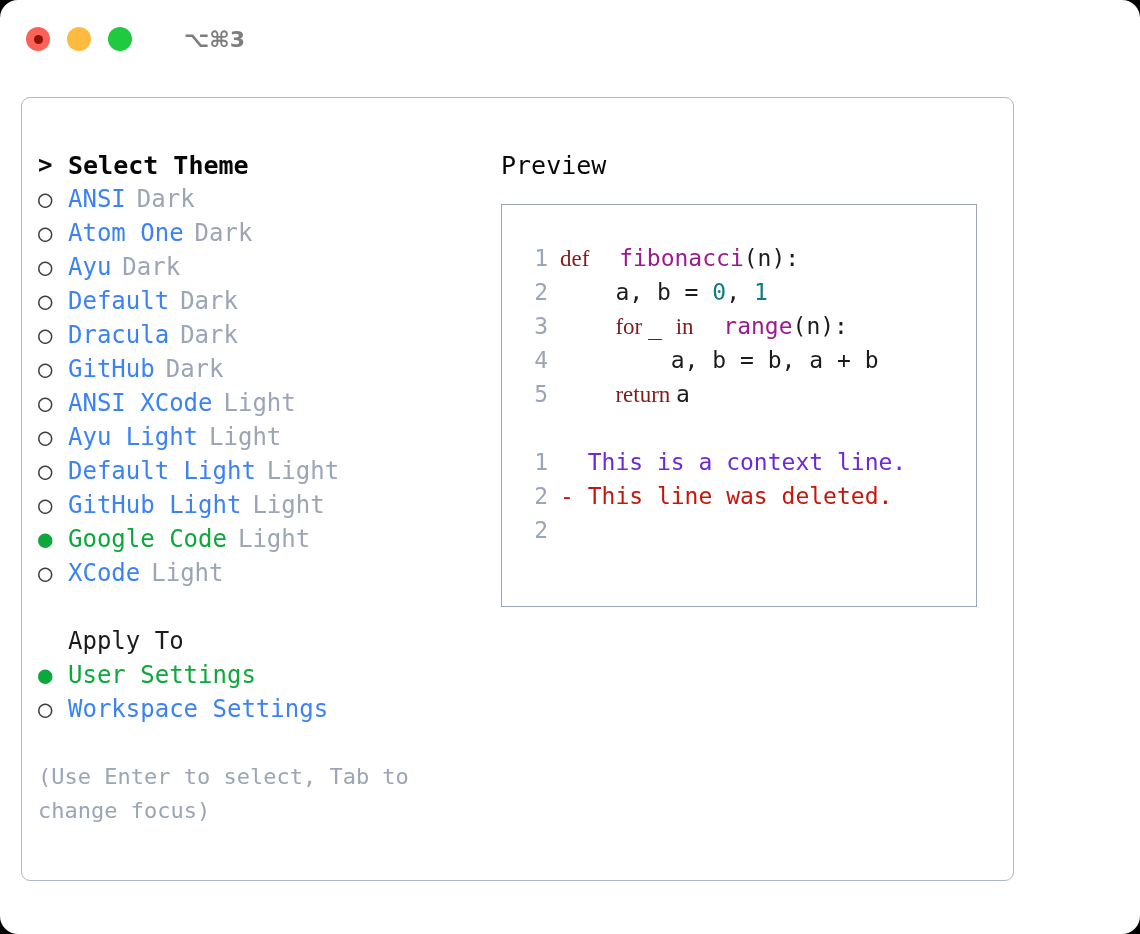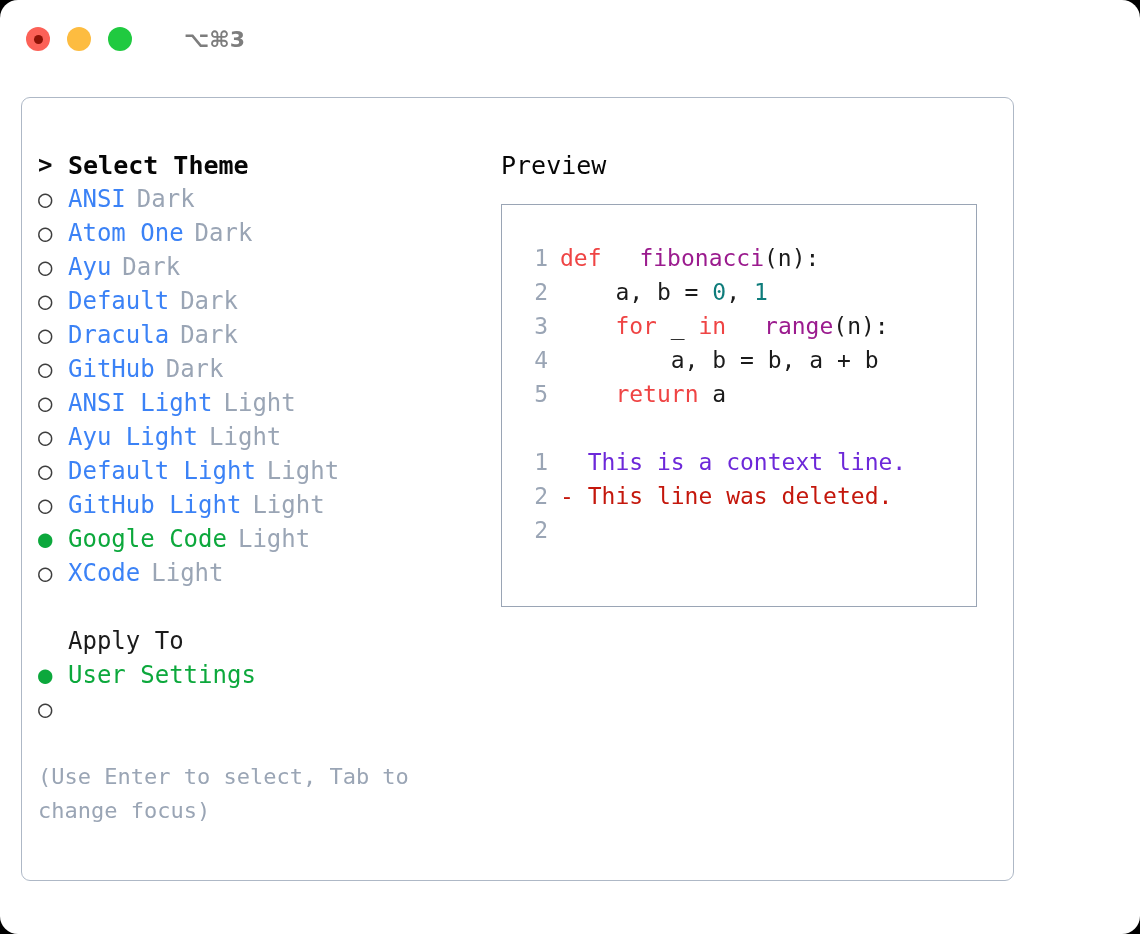--- a/index.html
+++ b/index.html
@@ -155,21 +155,21 @@
   }
   .lineno {
     width: 30px;
     flex: 0 0 30px;
     text-align: right;
     color: #9AA5B5;
     margin-right: 12px;
   }
   .gap-line { height: 34px; }
 
-  .tok-kw   { color: #ef4444; }
+  .tok-kw   { color: #7f1d1d; font-family: Liberation Serif, serif; }
   .tok-fn   { color: #9B1B8E; margin-left: 24px; }
   .tok-id   { color: #1b1b1b; }
   .tok-num  { color: #0E7C7B; }
   .tok-punc { color: #1b1b1b; }
 
   .diff-ctx { color: #6d28d9; }
   .diff-del { color: #C4170C; text-align: right; }
   .diff-add { color: #17C217; }
 </style>
 </head>
@@ -194,36 +194,36 @@
       <div class="row">
         <span class="marker caret">&gt;</span><span class="section-head">Select Theme</span>
       </div>
       <div id="theme-rows">
           <div class="row"><span class="marker unsel">○</span><span class="label-main">ANSI</span><span class="label-kind">Dark</span></div>
           <div class="row"><span class="marker unsel">○</span><span class="label-main">Atom One</span><span class="label-kind">Dark</span></div>
           <div class="row"><span class="marker unsel">○</span><span class="label-main">Ayu</span><span class="label-kind">Dark</span></div>
           <div class="row"><span class="marker unsel">○</span><span class="label-main">Default</span><span class="label-kind">Dark</span></div>
           <div class="row"><span class="marker unsel">○</span><span class="label-main">Dracula</span><span class="label-kind">Dark</span></div>
           <div class="row"><span class="marker unsel">○</span><span class="label-main">GitHub</span><span class="label-kind">Dark</span></div>
-          <div class="row"><span class="marker unsel">○</span><span class="label-main">ANSI Light</span><span class="label-kind">Light</span></div>
+          <div class="row"><span class="marker unsel">○</span><span class="label-main">ANSI XCode</span><span class="label-kind">Light</span></div>
           <div class="row"><span class="marker unsel">○</span><span class="label-main">Ayu Light</span><span class="label-kind">Light</span></div>
           <div class="row"><span class="marker unsel">○</span><span class="label-main">Default Light</span><span class="label-kind">Light</span></div>
           <div class="row"><span class="marker unsel">○</span><span class="label-main">GitHub Light</span><span class="label-kind">Light</span></div>
           <div class="row"><span class="marker sel">●</span><span class="label-main selected">Google Code</span><span class="label-kind">Light</span></div>
           <div class="row"><span class="marker unsel">○</span><span class="label-main">XCode</span><span class="label-kind">Light</span></div>
         </div>
 
       <div class="spacer-row"></div>
 
       <div class="row">
         <span class="marker blank">○</span><span class="group-title">Apply To</span>
       </div>
       <div id="apply-rows">
           <div class="row"><span class="marker sel">●</span><span class="label-main selected">User Settings</span></div>
-          <div class="row"><span class="marker unsel">○</span></div>
+          <div class="row"><span class="marker unsel">○</span><span class="label-main">Workspace Settings</span></div>
         </div>
     </div>
 
     <div id="hint">(Use Enter to select, Tab to change focus)</div>
 
     <div id="right-col">
       <div id="preview-title">Preview</div>
     </div>
 
     <div id="preview-box">

